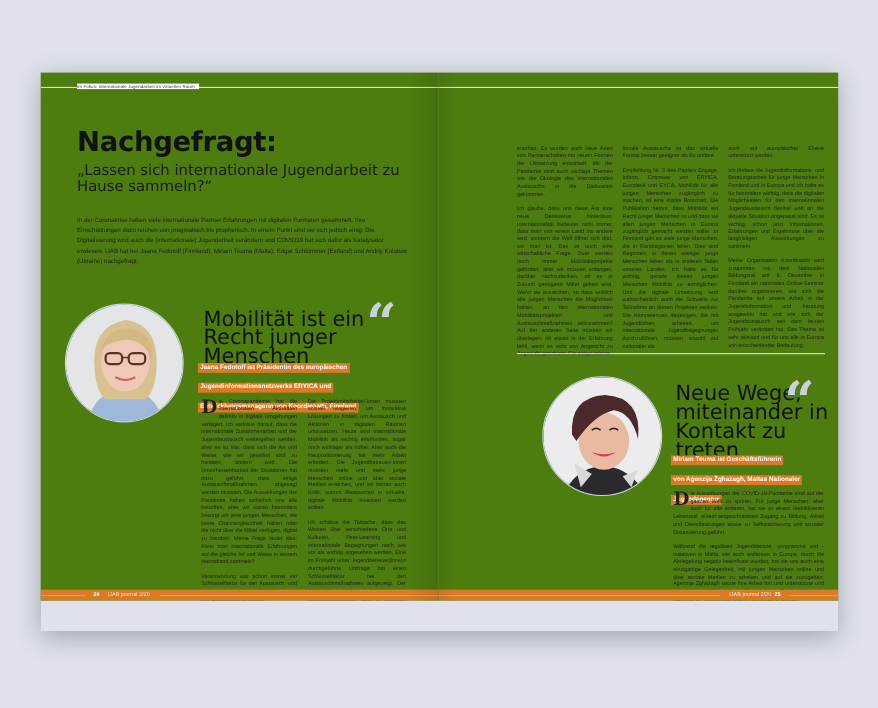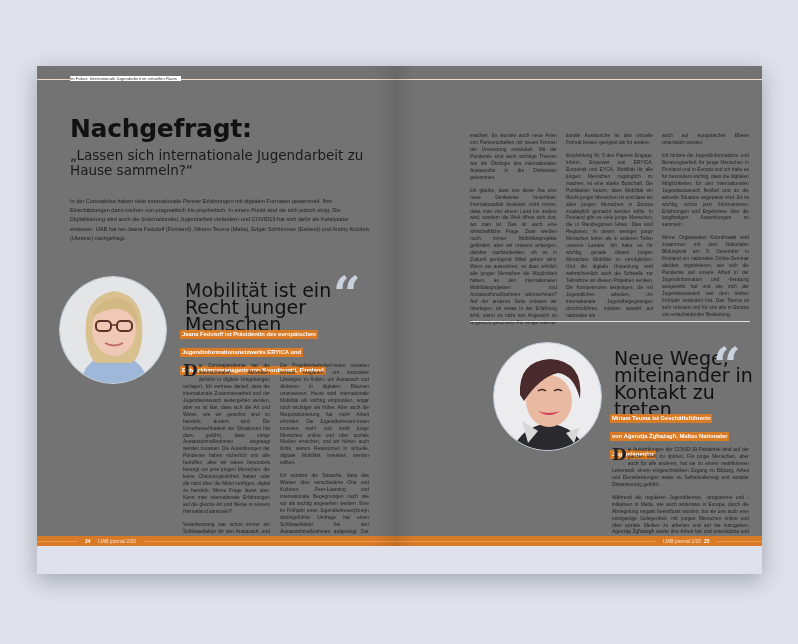--- a/index.html
+++ b/index.html
@@ -8,21 +8,21 @@
       background: #dfe2ea;
       font-family: "Liberation Sans", sans-serif;
       color: #1a1a1a;
       position: relative;
     }
     .spread {
       position: absolute; left: 37px; top: 66px; width: 725px; height: 508px;
       box-shadow: 0 6px 22px rgba(40,50,70,0.35);
     }
     .page {
-      position: absolute; top: 0; height: 480px; background: #737373; overflow: hidden; padding-left: 40px;
+      position: absolute; top: 0; height: 480px; background: #4d7c0f; overflow: hidden; padding-left: 40px;
     }
     .page.left { left: 0; width: 362px; }
     .page.right { left: 362px; width: 363px; }
     .page.left::after {
       content: ""; position: absolute; right: 0; top: 0; width: 26px; height: 100%;
       background: linear-gradient(to right, rgba(255,255,255,0), rgba(0,0,0,0.10));
       pointer-events: none;
     }
     .page.right::before {
       content: ""; position: absolute; left: 0; top: 0; width: 16px; height: 100%;

